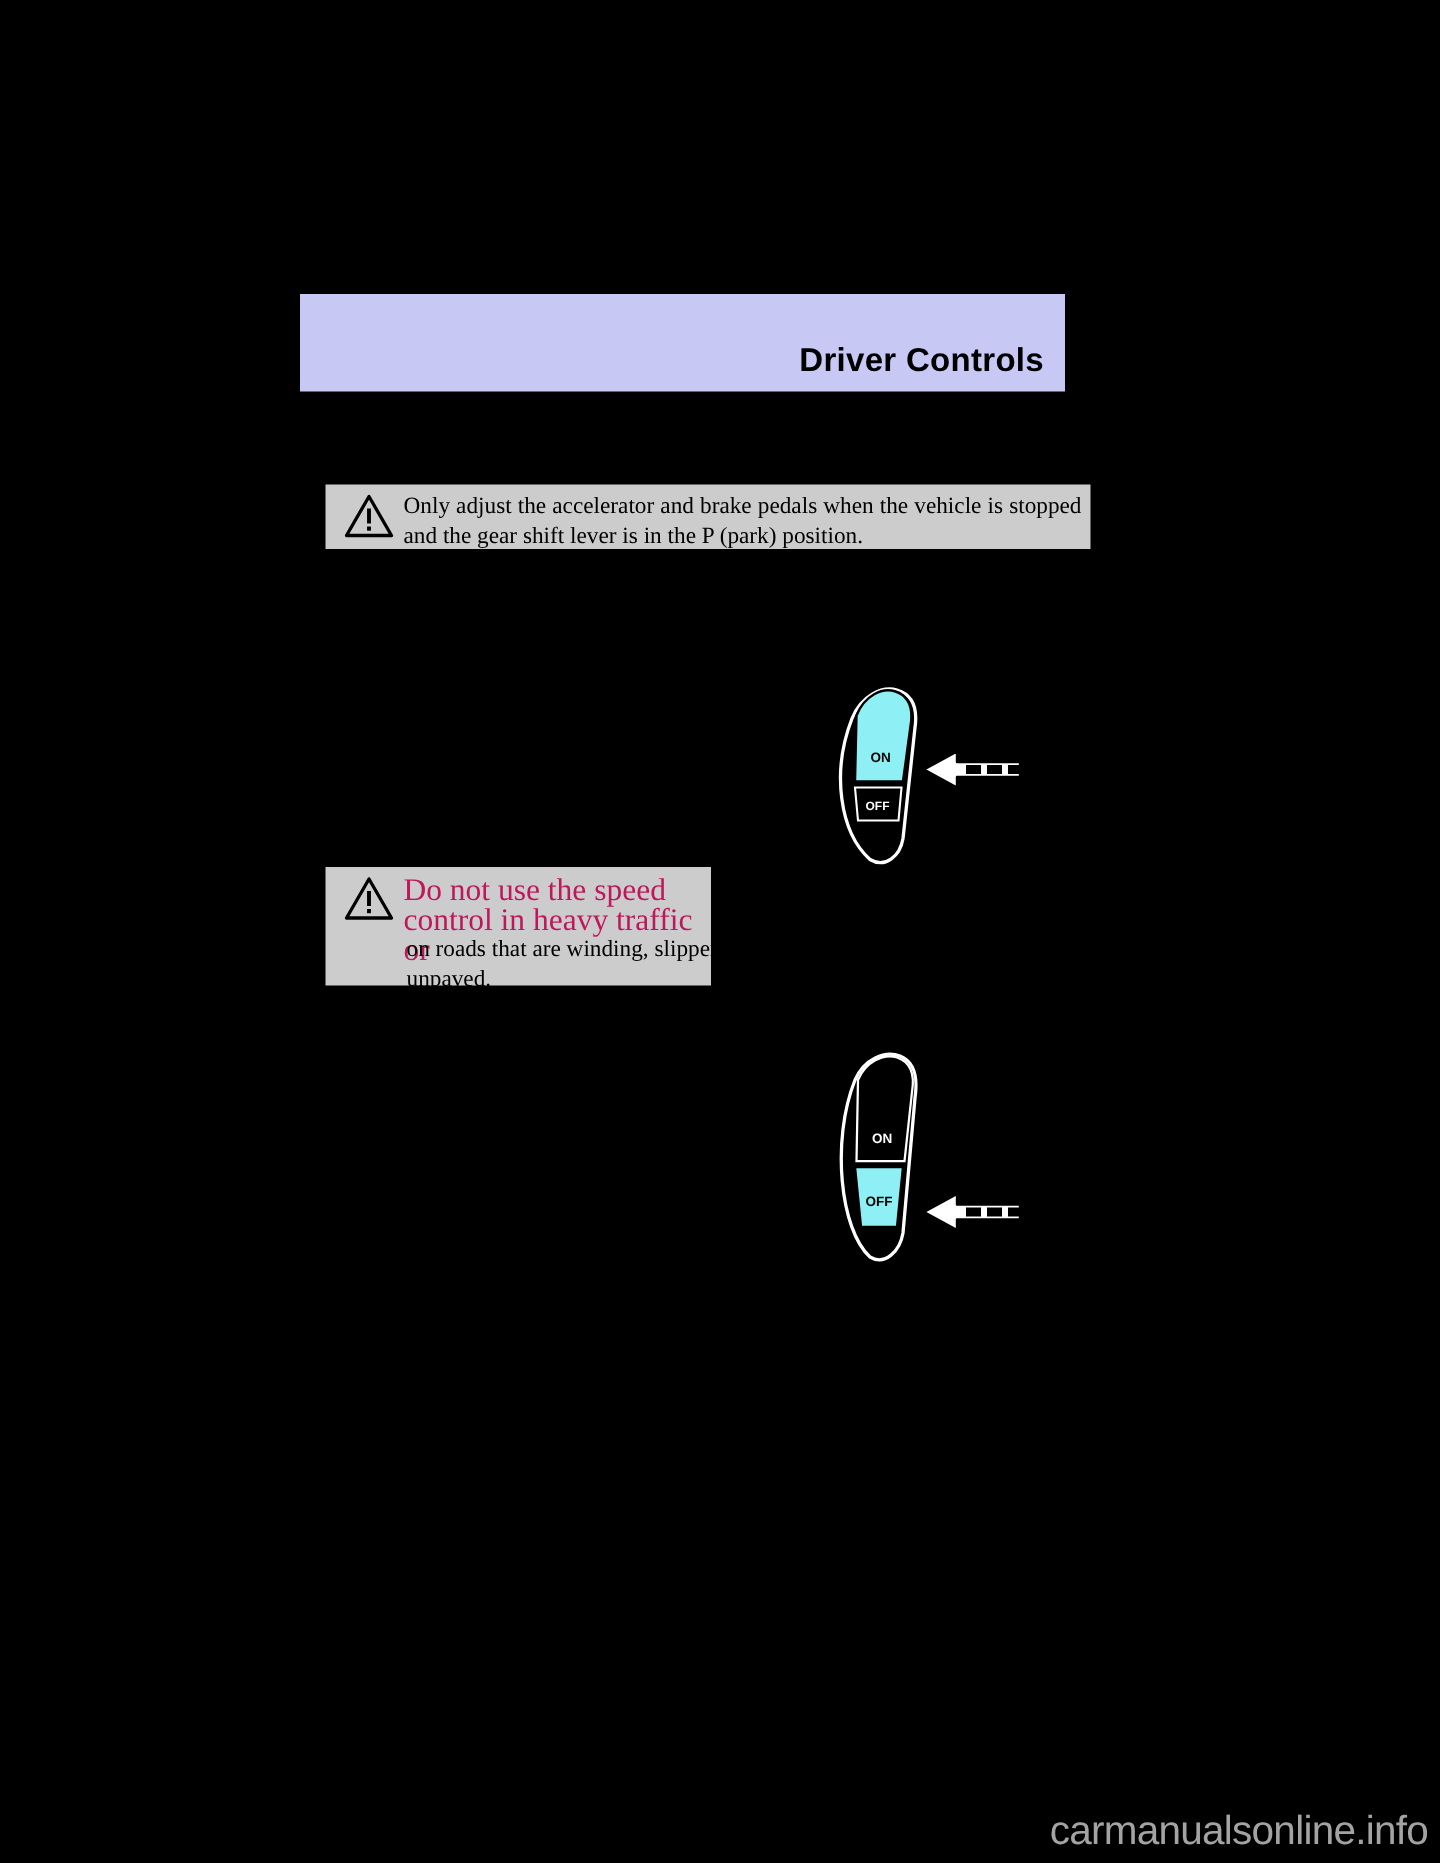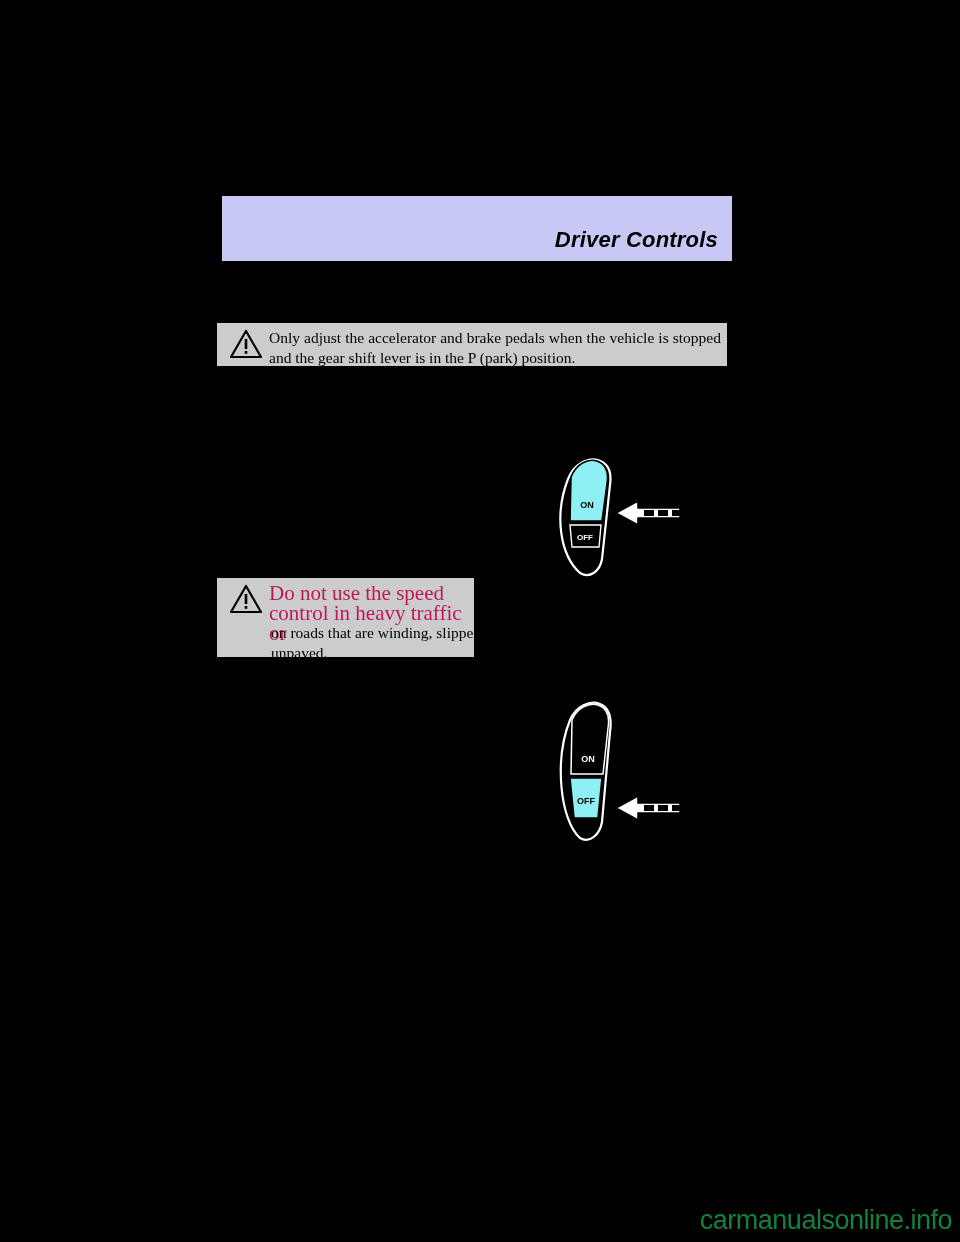--- a/index.html
+++ b/index.html
@@ -20,26 +20,25 @@
     left: 0;
     top: 0;
     width: 960px;
     height: 1242px;
     background: #000000;
   }
 
   
   .header-banner {
     position: absolute;
-    left: 222px;
+    left: 200px;
     top: 196px;
     width: 510px;
     height: 65px;
     background: #c8c8f5;
-    font-style: italic;
   }
   .header-title {
     position: absolute;
     right: 14px;
     bottom: 8px;
     font-family: "Liberation Sans", sans-serif;
     font-weight: bold;
     font-size: 22px;
     color: #000000;
     letter-spacing: 0.2px;
@@ -115,21 +114,21 @@
   .fig-on { left: 540px; top: 455px; }
   .fig-off { left: 540px; top: 700px; }
 
   
   .footer-watermark {
     position: absolute;
     right: 8px;
     bottom: 6px;
     font-family: "Liberation Sans", sans-serif;
     font-size: 27px;
-    color: #15803d;
+    color: #a3a3a3;
     letter-spacing: -0.5px;
     white-space: nowrap;
   }
 </style>
 </head>
 <body>
 
 <div class="page">
 
   <div class="header-banner">

